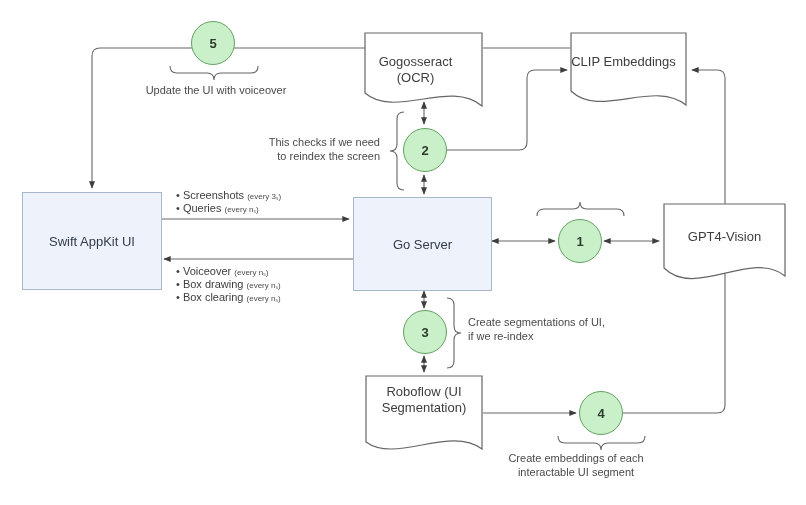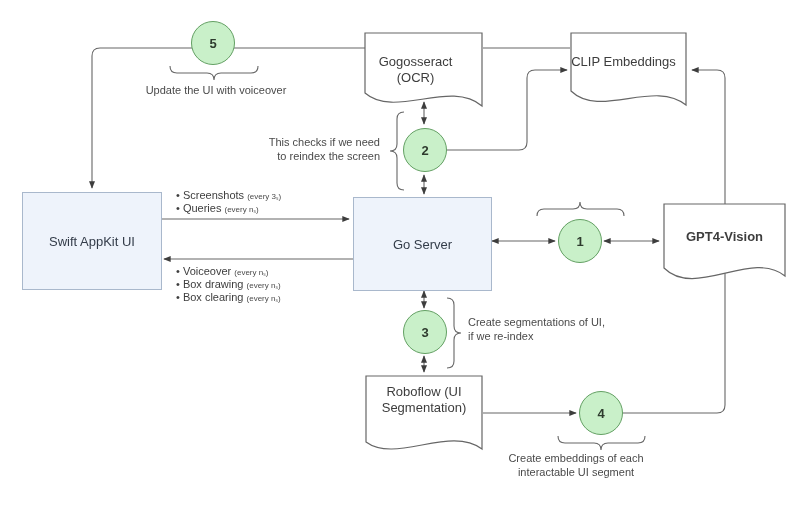--- a/index.html
+++ b/index.html
@@ -104,21 +104,21 @@
     <div class="doc-label" style="top:22px;">Gogosseract (OCR)</div>
   </div>
 
   <div class="doc" style="left:570px;top:32px;width:107px;height:82px;">
     <svg width="117" height="82" viewBox="0 0 117 82">
       <path class="shape" d="M1,1 L116,1 L116,73 C 84,47 30,87 1,59 Z"></path>
     </svg>
     <div class="doc-label" style="top:22px;">CLIP Embeddings</div>
   </div>
 
-  <div class="doc" style="left:663px;top:203px;width:123px;height:94px;font-weight:bold;">
+  <div class="doc" style="left:663px;top:203px;width:123px;height:94px;">
     <svg width="123" height="94" viewBox="0 0 123 94">
       <path class="shape" d="M1,1 L122,1 L122,73 C 89,46 32,96 1,65 Z"></path>
     </svg>
     <div class="doc-label" style="top:26px;">GPT4-Vision</div>
   </div>
 
   <div class="doc" style="left:365px;top:375px;width:118px;height:86px;">
     <svg width="118" height="86" viewBox="0 0 118 86">
       <path class="shape" d="M1,1 L117,1 L117,74 C 85,50 31,89 1,67 Z"></path>
     </svg>

